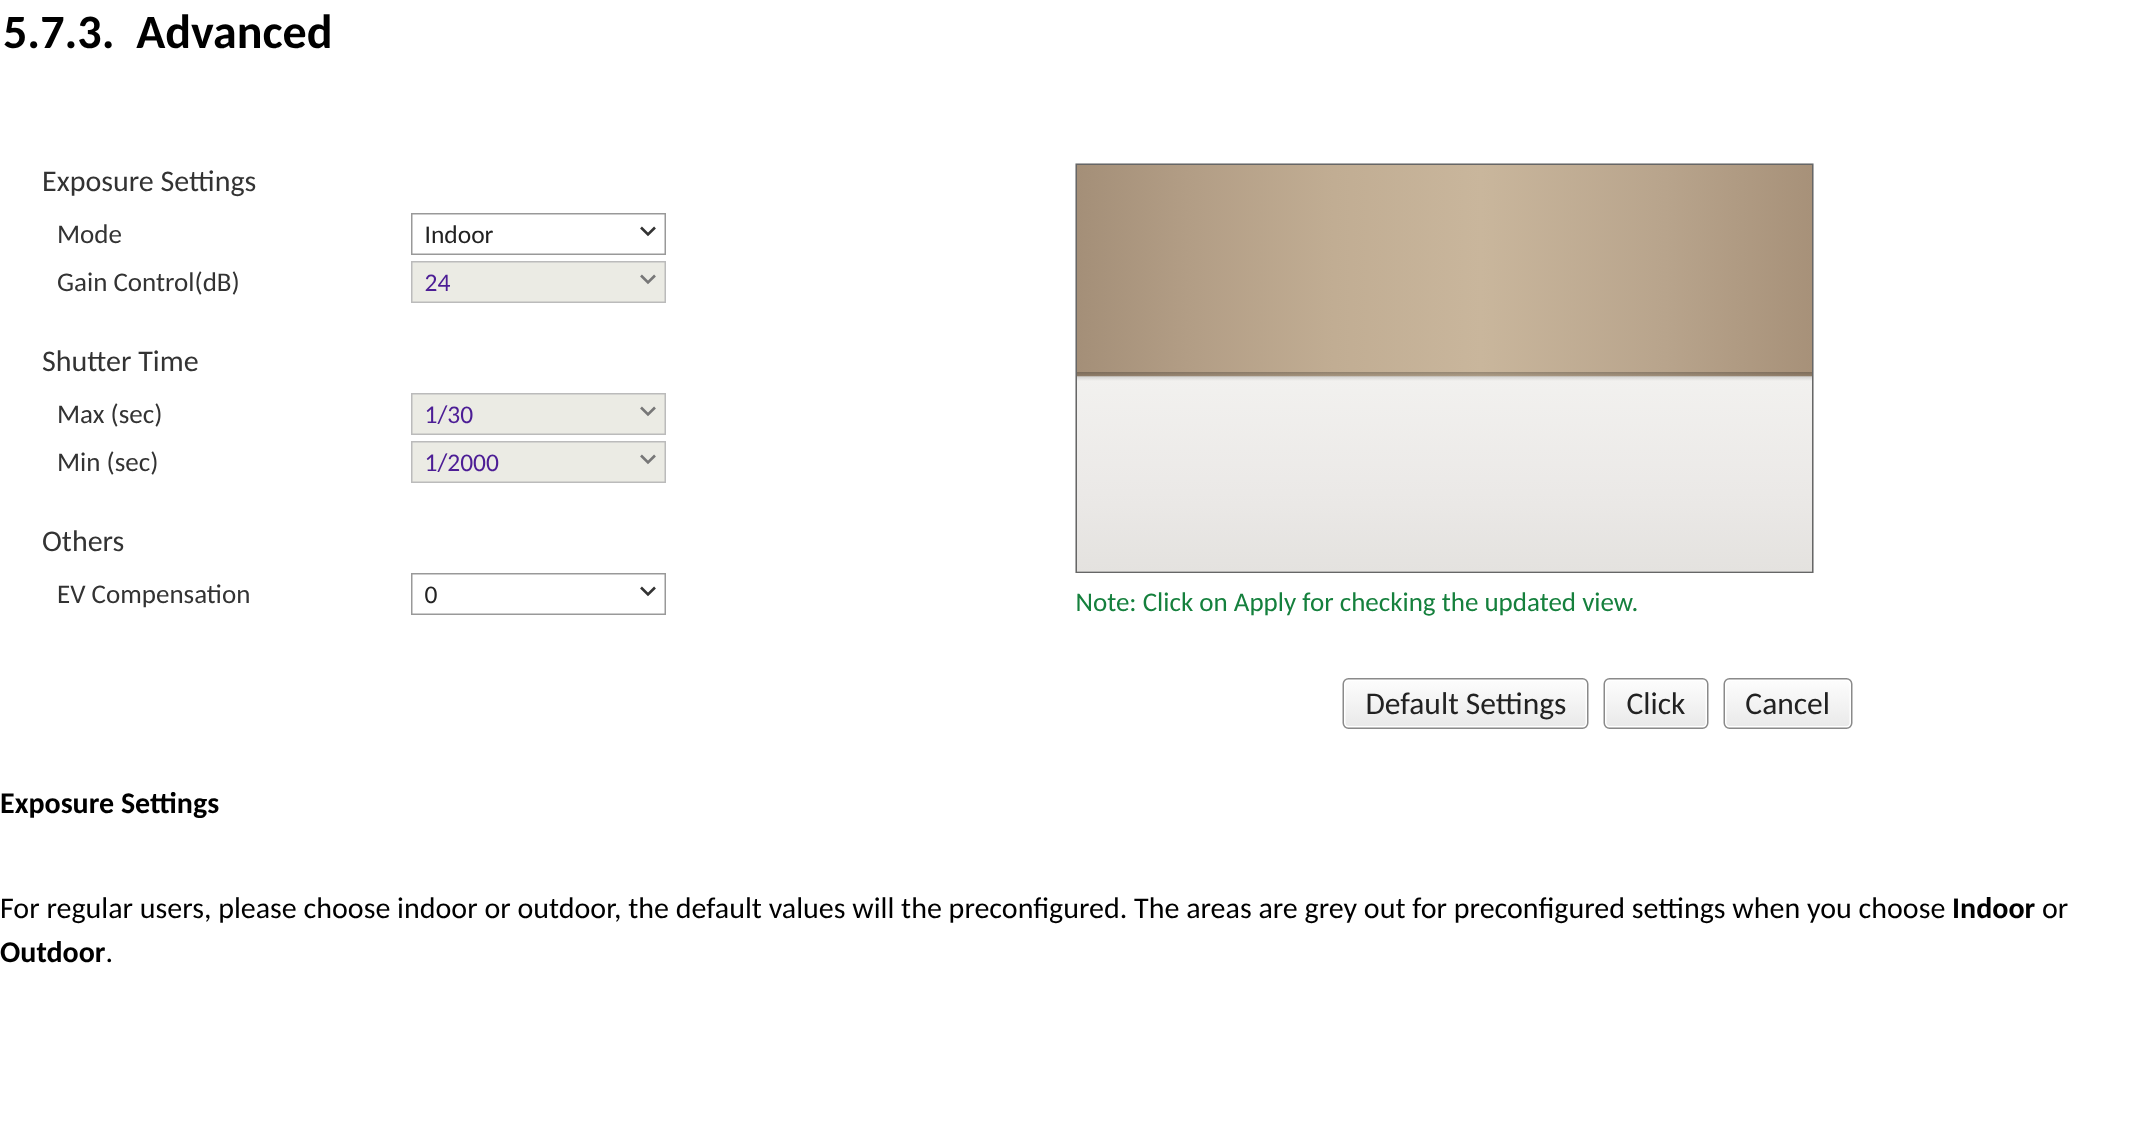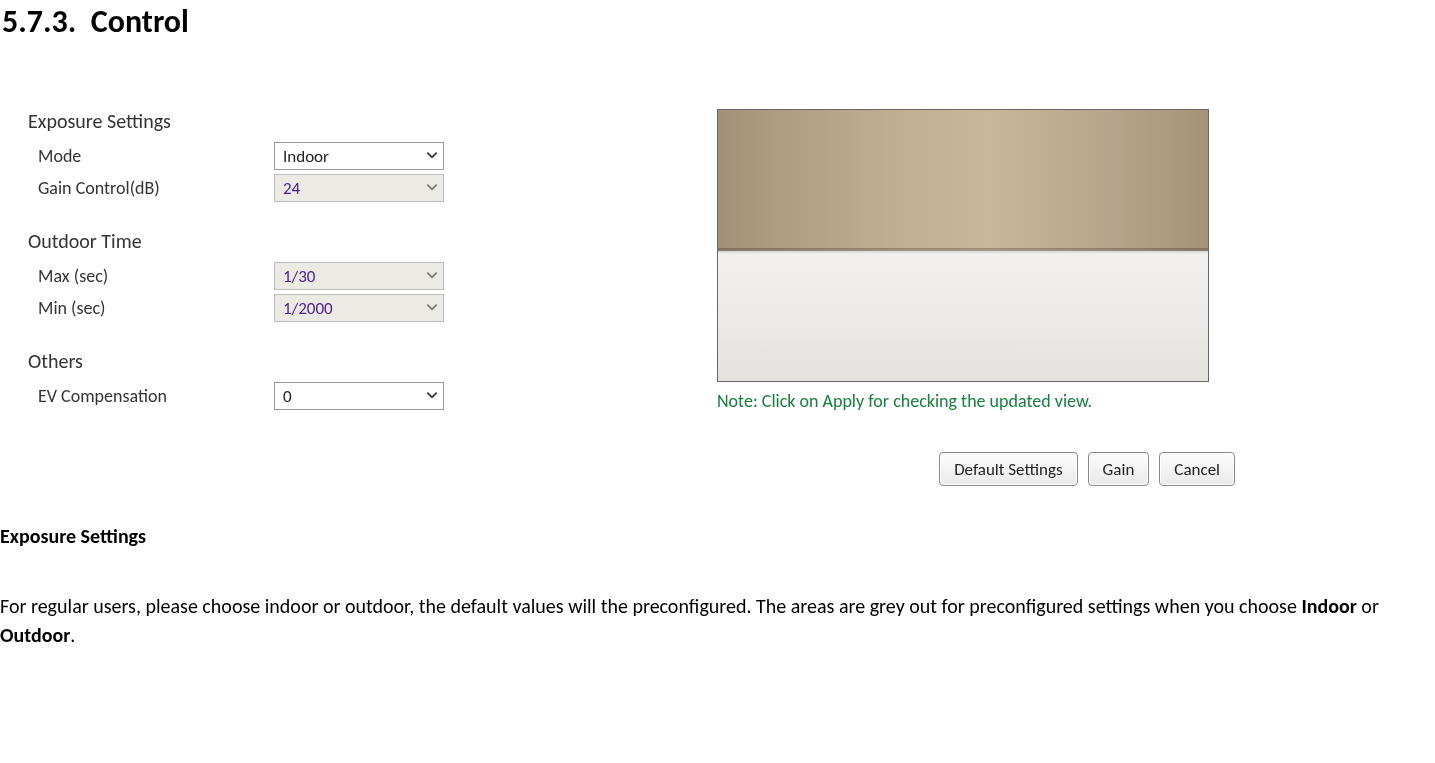--- a/index.html
+++ b/index.html
@@ -118,21 +118,21 @@
     display:flex; justify-content:flex-end; gap:10px;
     margin-top:40px;
     padding-right:2px;
   }
   .btn {
     height: 32px;
     padding: 0 14px;
     border: 1px solid #8a8a8a;
     border-radius: 4px;
     background: linear-gradient(180deg, #fdfdfd 0%, #e9e9e9 100%);
-    font-size: 17px;
+    font-size: 21px;
     color: #222;
     display:flex; align-items:center; justify-content:center;
     box-shadow: inset 0 0 0 1px #fff;
   }
 
   
   .body-text {
     margin-top: 36px;
     padding: 0 2px 0 0;
     font-size: 20px;
@@ -141,21 +141,21 @@
   .body-text p { margin: 0 0 6px 0; }
   .body-text .b { font-weight:700; }
 
 </style>
 </head>
 <body>
 
 <div class="page">
 
   <div class="section-heading">
-    <span>5.7.3.</span>&nbsp;&nbsp;<span>Control</span>
+    <span>5.7.3.</span>&nbsp;&nbsp;<span>Advanced</span>
   </div>
 
   <div class="shot-area">
 
     <div class="left-col">
 
       <div class="grp-title first">Exposure Settings</div>
 
       <div class="row">
         <div class="lbl">Mode</div>
@@ -174,21 +174,21 @@
         <div class="select disabled">
           <span class="val">24</span>
           <span class="chev">
             <svg viewBox="0 0 24 24">
                 <path d="M4 8 L12 16 L20 8" fill="none" stroke="#777" stroke-width="3"></path>
               </svg>
           </span>
         </div>
       </div>
 
-      <div class="grp-title sp">Outdoor Time</div>
+      <div class="grp-title sp">Shutter Time</div>
 
       <div class="row">
         <div class="lbl">Max (sec)</div>
         <div class="select disabled">
           <span class="val">1/30</span>
           <span class="chev">
             <svg viewBox="0 0 24 24">
                 <path d="M4 8 L12 16 L20 8" fill="none" stroke="#777" stroke-width="3"></path>
               </svg>
           </span>
@@ -226,21 +226,21 @@
     <div class="right-col">
       <div class="preview-frame">
         <div class="pv-top"></div>
         <div class="pv-bottom"></div>
         <div class="pv-edge"></div>
       </div>
       <div class="note">Note: Click on Apply for checking the updated view.</div>
 
       <div class="btns">
         <div class="btn">Default Settings</div>
-        <div class="btn">Gain</div>
+        <div class="btn">Click</div>
         <div class="btn">Cancel</div>
       </div>
     </div>
 
   </div>
 
   <div class="body-text">
     <p><span class="b">Exposure Settings</span></p>
     <p>&nbsp;</p>
     <p>

